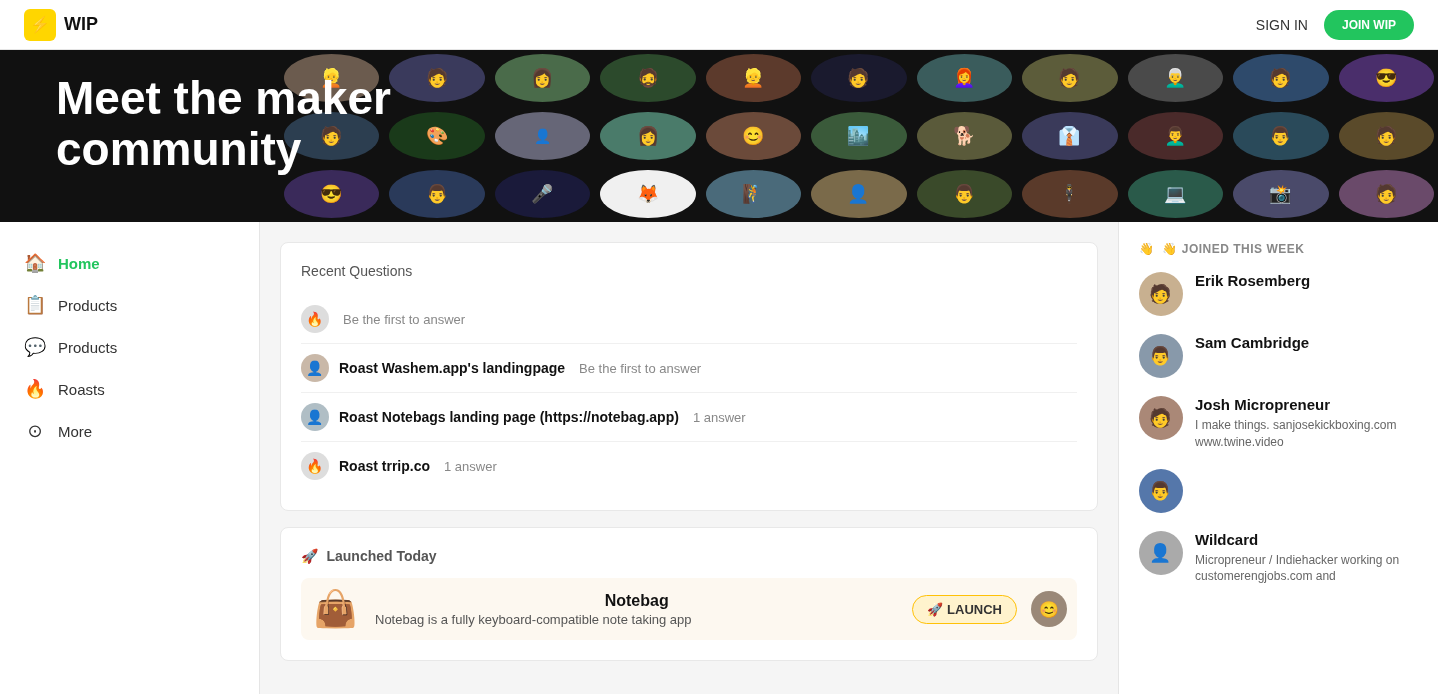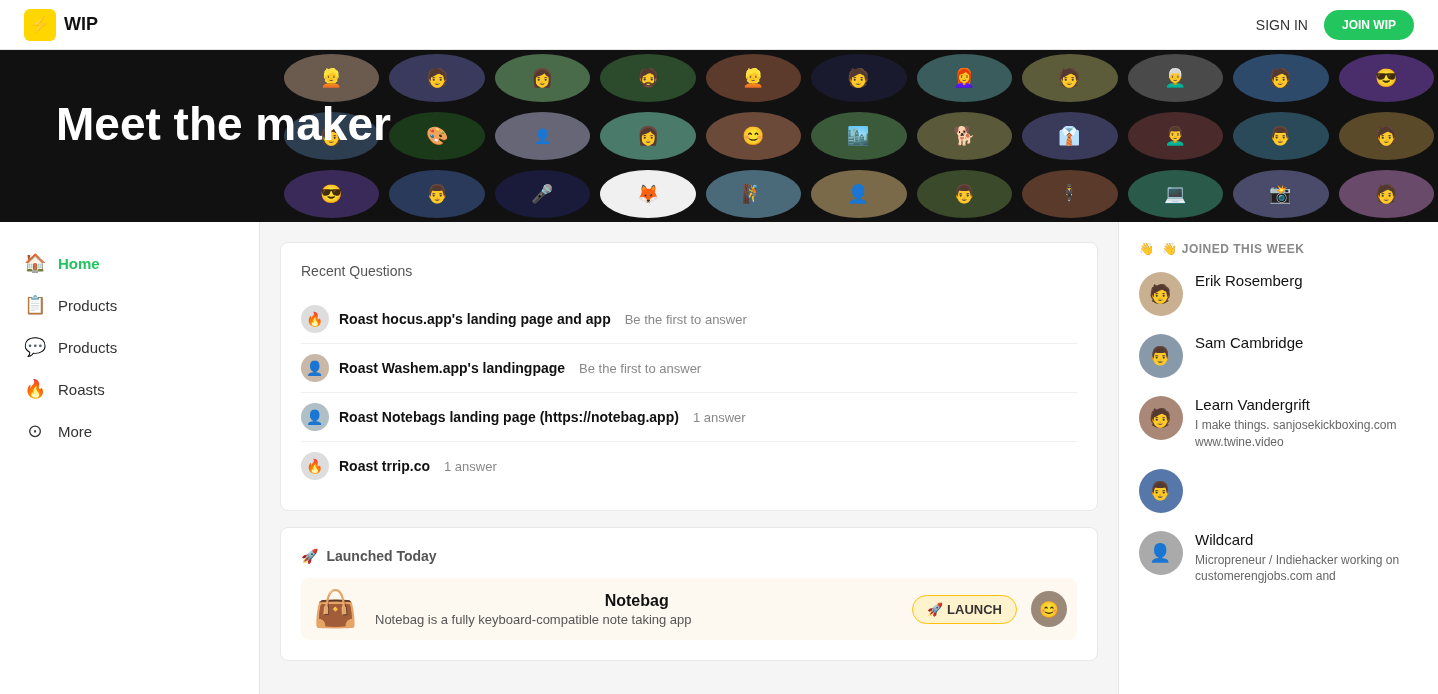--- a/index.html
+++ b/index.html
@@ -91,21 +91,21 @@
       padding: 6px 14px; font-size: 13px; font-weight: 600; color: #333;
       display: flex; align-items: center; gap: 6px;
     }
     .product-avatar { width: 36px; height: 36px; border-radius: 50%; background: #ccc; font-size: 16px; display: flex; align-items: center; justify-content: center; flex-shrink: 0; }
 
     
     .right-panel { width: 320px; background: #fff; padding: 20px; flex-shrink: 0; border-left: 1px solid #e5e5e5; }
     .joined-header { display: flex; align-items: center; gap: 8px; font-size: 12px; font-weight: 700; color: #888; text-transform: uppercase; letter-spacing: 0.5px; margin-bottom: 16px; }
     .member-item { display: flex; align-items: flex-start; gap: 12px; margin-bottom: 18px; }
     .member-avatar { width: 44px; height: 44px; border-radius: 50%; background: #ddd; flex-shrink: 0; overflow: hidden; font-size: 18px; display: flex; align-items: center; justify-content: center; }
-    .member-name { font-size: 15px; font-weight: 400; color: #111; }
+    .member-name { font-size: 15px; font-weight: 700; color: #111; }
     .member-bio { font-size: 12px; color: #666; margin-top: 4px; line-height: 1.4; }
 
     .hero-avatar-bg {
       position: absolute; right: 0; top: 0; bottom: 0; left: 280px;
       display: grid;
       grid-template-columns: repeat(11, 1fr);
       grid-template-rows: repeat(3, 1fr);
       gap: 2px;
       overflow: hidden;
     }
@@ -128,20 +128,21 @@
   <div class="topnav-right">
     <button class="sign-in-btn">SIGN IN</button>
     <button class="join-btn">JOIN WIP</button>
   </div>
 </nav>
 
 <div class="hero">
   <div class="hero-text">
     <div class="hero-title">
       <span>Meet the maker</span><br>
+      <span>community</span>
     </div>
   </div>
 
   <div class="hero-avatar-bg">
     <div class="hav" style="background:#6b5b4e;">👱</div>
     <div class="hav" style="background:#3a3a5c;">🧑</div>
     <div class="hav" style="background:#4a6b4a;">👩</div>
     <div class="hav" style="background:#2c4a2c;">🧔</div>
     <div class="hav" style="background:#5c3a2c;">👱</div>
     <div class="hav" style="background:#1a1a2e;">🧑</div>
@@ -202,21 +203,20 @@
     </a>
   </aside>
 
   <main class="content">
 
     <div class="card">
       <div class="card-title">Recent Questions</div>
 
       <div class="question-item">
         <div class="q-avatar">🔥</div>
-        <span class="q-text">Roast hocus.app's landing page and app</span>
         <span class="q-sub">Be the first to answer</span>
       </div>
       <div class="question-item">
         <div class="q-avatar" style="background:#c9b8a8;">👤</div>
         <span class="q-text">Roast Washem.app's landingpage</span>
         <span class="q-sub">Be the first to answer</span>
       </div>
       <div class="question-item">
         <div class="q-avatar" style="background:#b0bec5;">👤</div>
         <span class="q-text">Roast Notebags landing page (https://notebag.app)</span>
@@ -263,21 +263,21 @@
     <div class="member-item">
       <div class="member-avatar" style="background:#8899aa;">👨</div>
       <div>
         <div class="member-name">Sam Cambridge</div>
       </div>
     </div>
 
     <div class="member-item">
       <div class="member-avatar" style="background:#aa8877;">🧑</div>
       <div>
-        <div class="member-name">Learn Vandergrift</div>
+        <div class="member-name">Josh Micropreneur</div>
         <div class="member-bio">I make things. sanjosekickboxing.com www.twine.video</div>
       </div>
     </div>
 
     <div class="member-item">
       <div class="member-avatar" style="background:#5577aa;">👨</div>
     </div>
 
     <div class="member-item">
       <div class="member-avatar" style="background:#aaaaaa;">👤</div>

